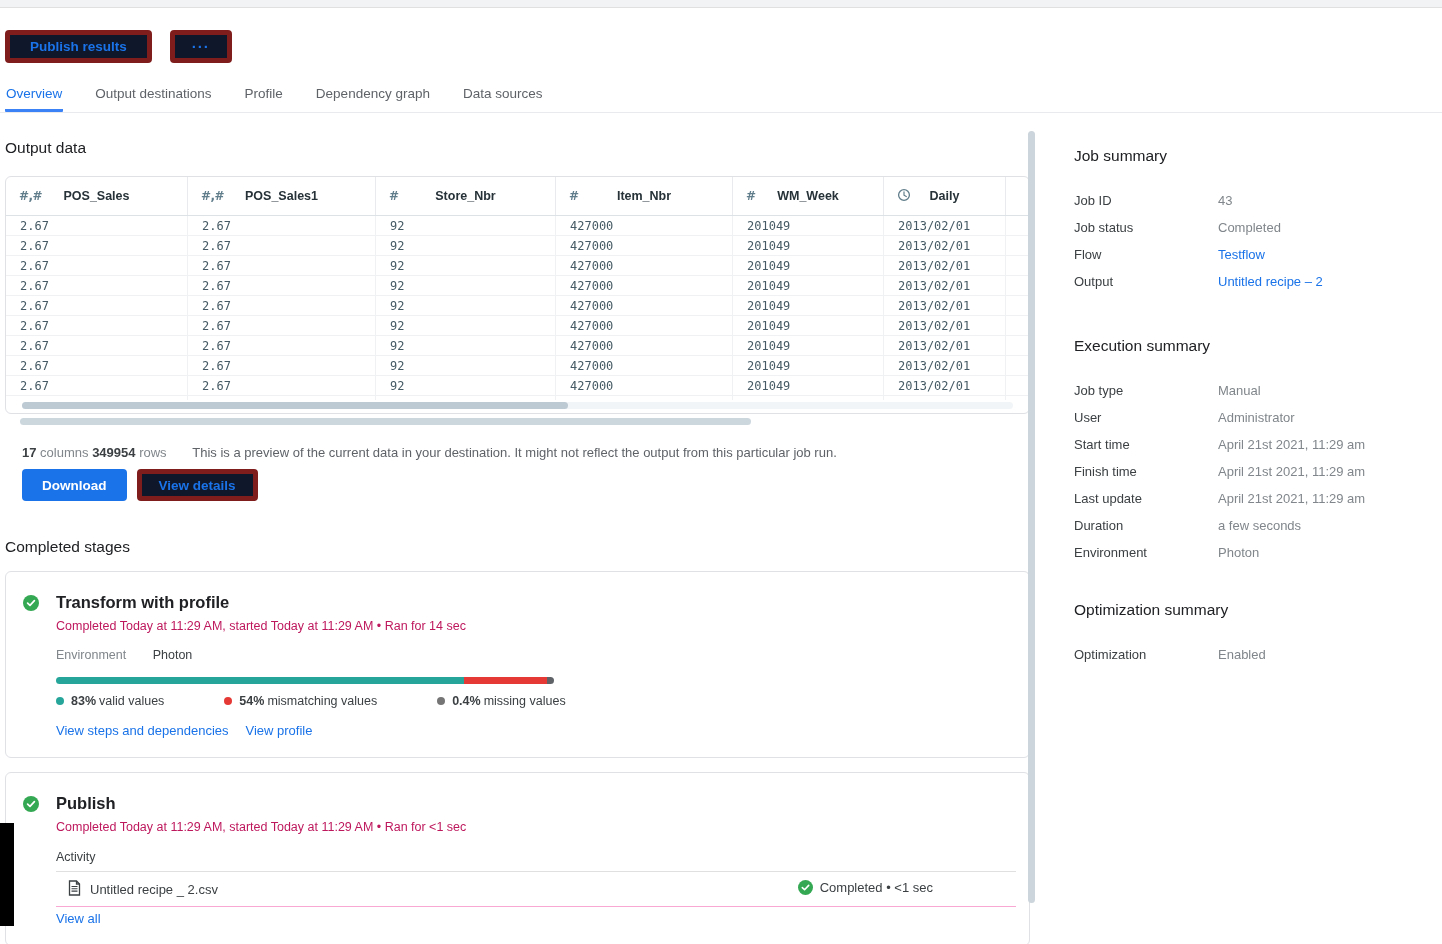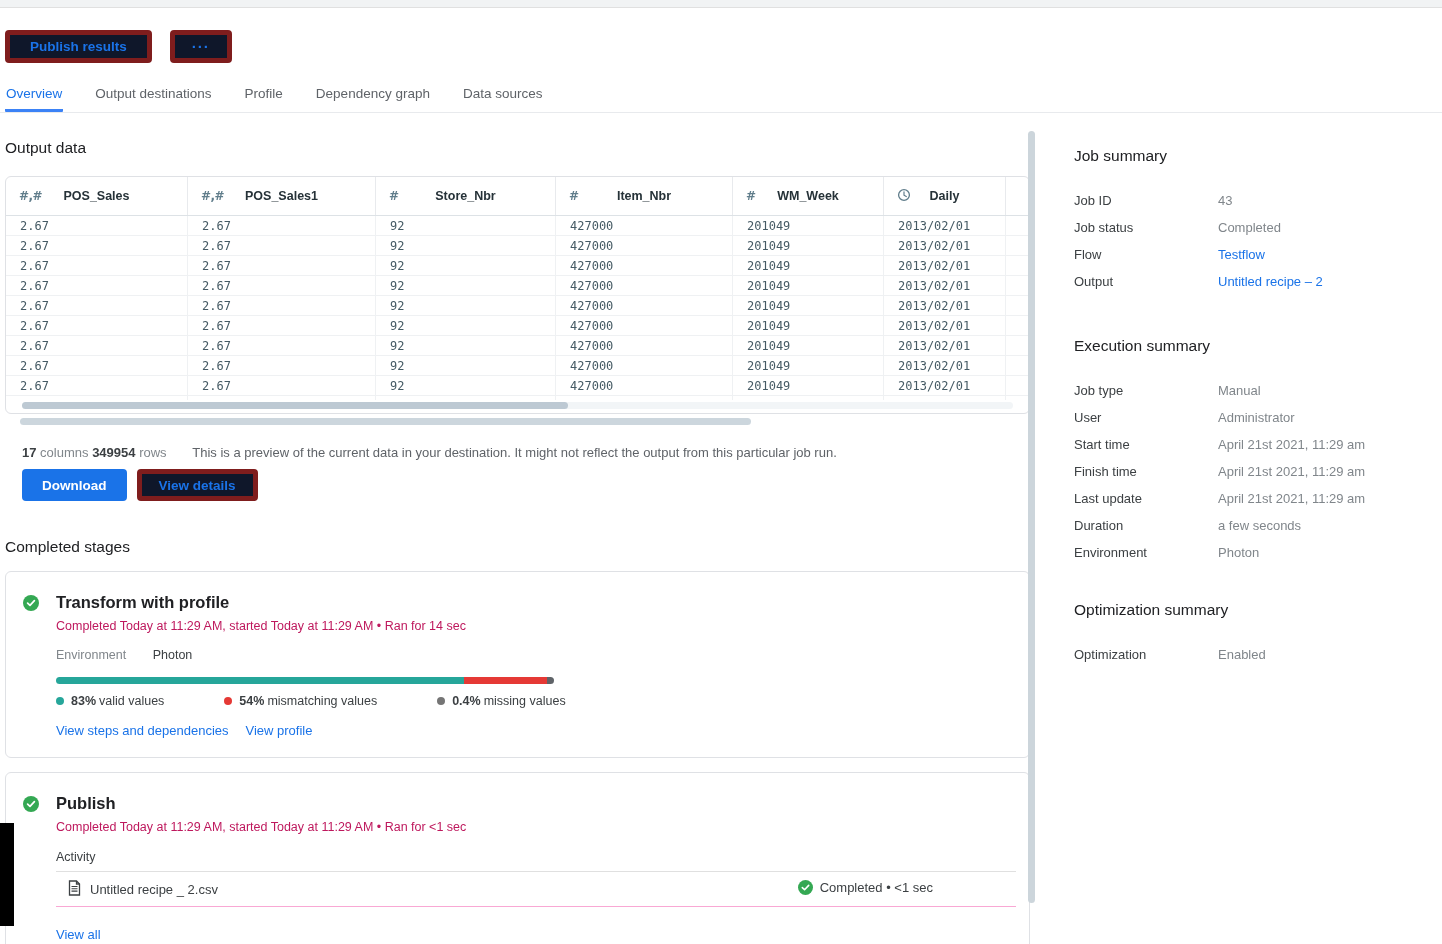--- a/index.html
+++ b/index.html
@@ -83,21 +83,21 @@
   .pct { font-weight:700; margin-right:3px; }
   .stage-links { margin-top:15px; display:flex; gap:17px; font-size:13px; }
   .link { color:#1a73e8; cursor:pointer; }
 
   .activity-block { margin-top:16px; width:960px; }
   .activity-label { font-size:12.5px; color:#3c4043; padding-bottom:7px; border-bottom:1px solid #e0e0e0; }
   .activity-row { display:flex; justify-content:space-between; align-items:center; height:35px;
                   border-bottom:1px solid #f9a8d4; padding-left:11px; }
   .activity-file { display:flex; align-items:center; gap:8px; font-size:13px; color:#3c4043; }
   .activity-status { display:flex; align-items:flex-start; gap:7px; font-size:13px; color:#3c4043; margin-right:83px; }
-  .view-all { margin-top:20px; font-size:13px; }
+  .view-all { margin-top:4px; font-size:13px; }
 
   
   .sidebar { position:absolute; left:1074px; top:0; width:330px; }
   #job-summary { padding-top:33px; }
   .side-rows { margin-top:21px; }
   .side-row { display:flex; align-items:center; height:27px; font-size:13px; }
   .side-label { width:144px; color:#3c4043; flex:0 0 auto; }
   .side-value { color:#80868b; }
   .side-link { color:#1a73e8; cursor:pointer; }
   #exec-summary { padding-top:41px; }

